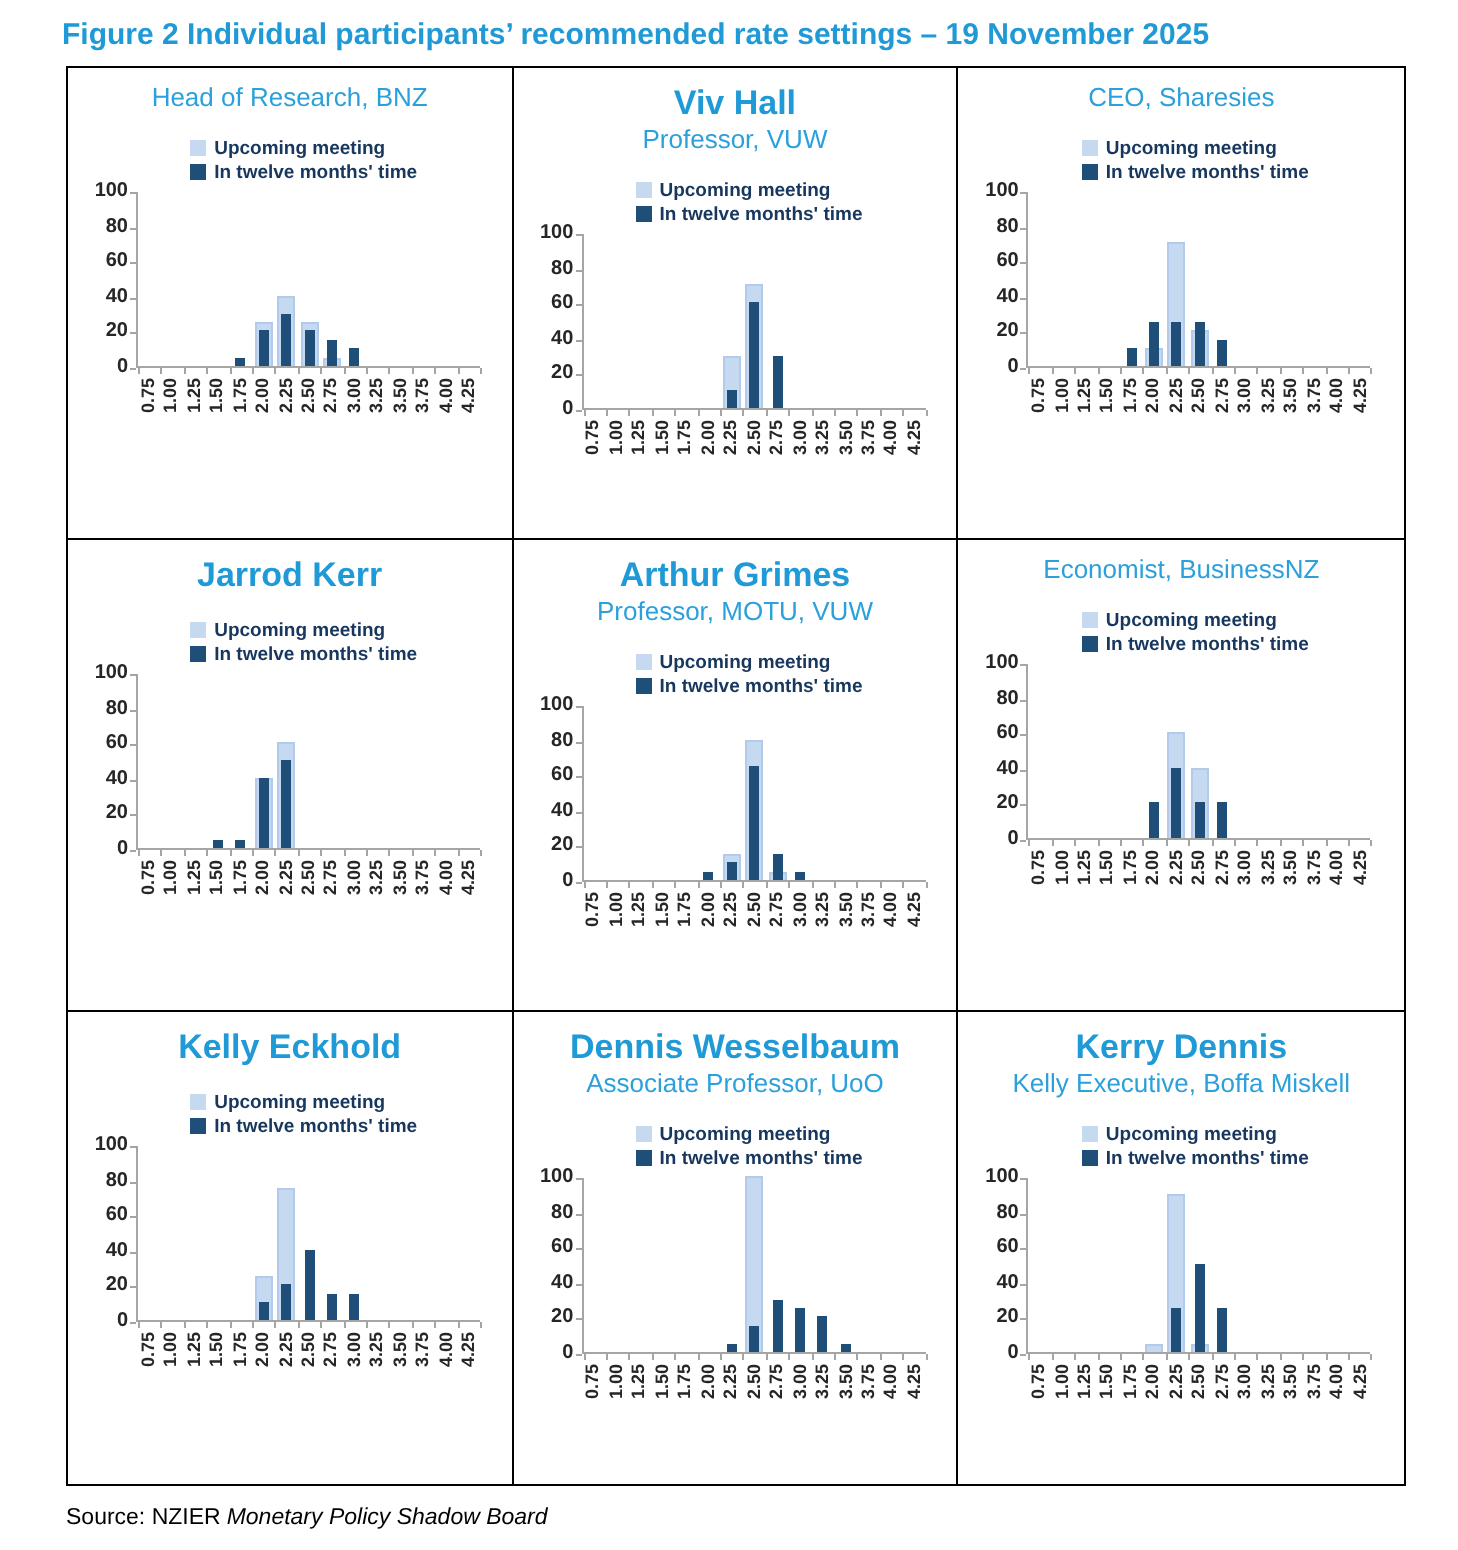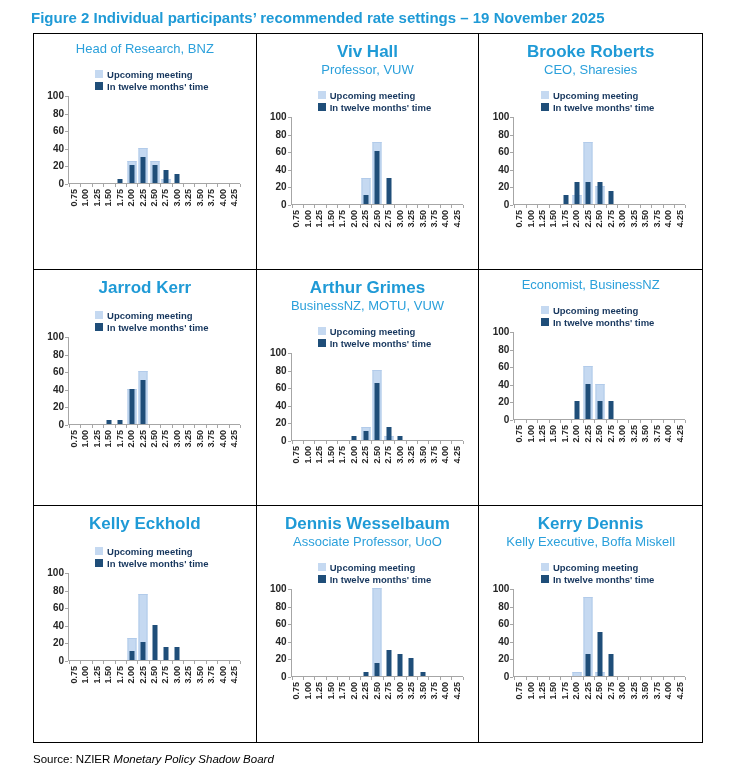--- a/index.html
+++ b/index.html
@@ -290,21 +290,20 @@
             </div>
             <div class="xlab">
               <span>4.25</span>
             </div>
           </div>
       </div>
     </div>
   </div>
 
   <div class="cell">
-    <div class="pname">Brooke Roberts</div>
     <div class="prole">CEO, Sharesies</div>
     <div class="legend">
       <div class="lrow">
         <span class="sw light"></span>
         <span>Upcoming meeting</span>
       </div>
       <div class="lrow">
         <span class="sw dark"></span>
         <span>In twelve months' time</span>
       </div>
@@ -539,21 +538,21 @@
             <div class="xlab">
               <span>4.25</span>
             </div>
           </div>
       </div>
     </div>
   </div>
 
   <div class="cell">
     <div class="pname">Arthur Grimes</div>
-    <div class="prole">BusinessNZ, MOTU, VUW</div>
+    <div class="prole">Professor, MOTU, VUW</div>
     <div class="legend">
       <div class="lrow">
         <span class="sw light"></span>
         <span>Upcoming meeting</span>
       </div>
       <div class="lrow">
         <span class="sw dark"></span>
         <span>In twelve months' time</span>
       </div>
     </div>

